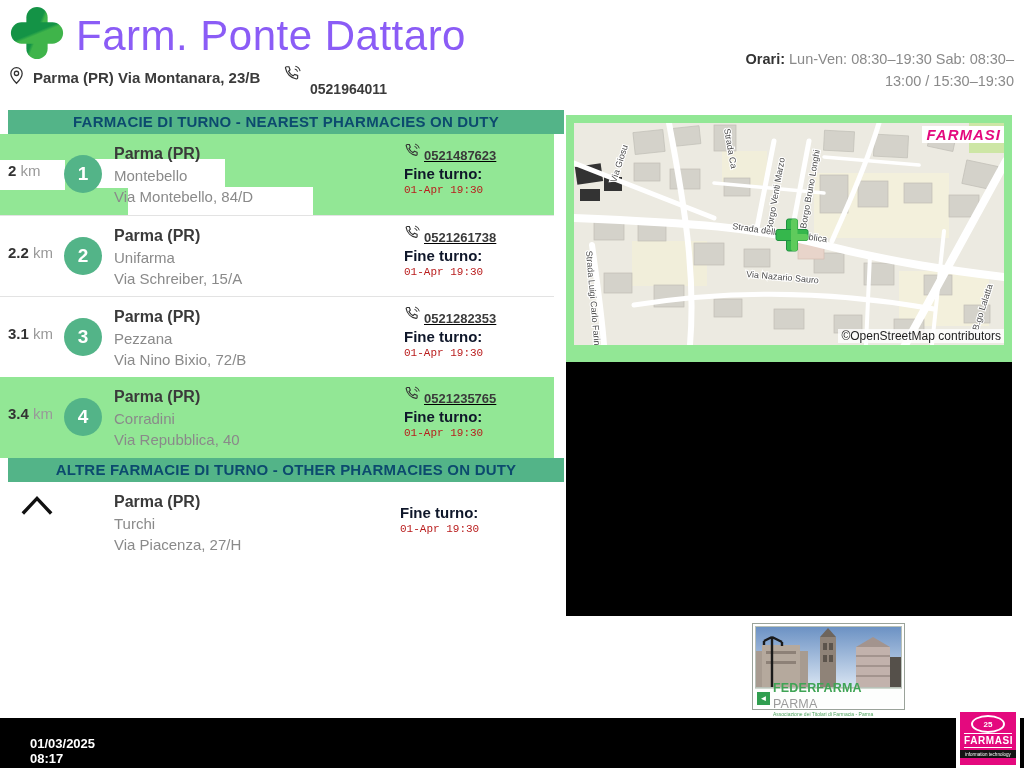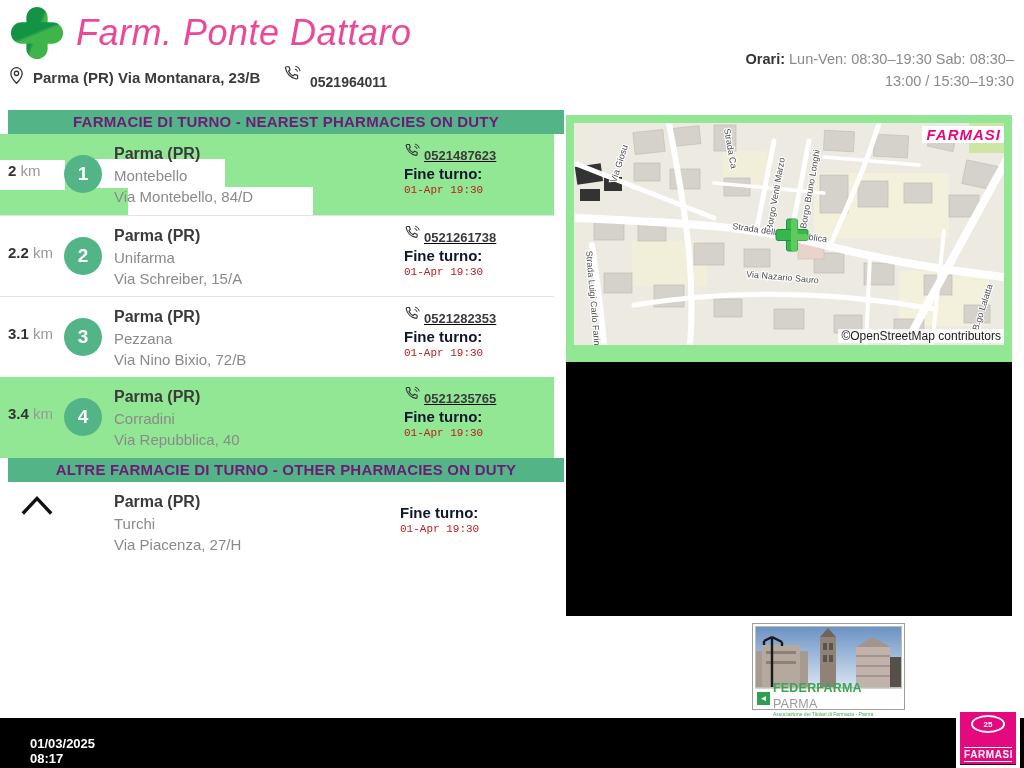--- a/index.html
+++ b/index.html
@@ -2,34 +2,34 @@
 <html><head>
 <meta charset="utf-8">
 <style>
   * { margin:0; padding:0; box-sizing:border-box; }
   html,body { width:1024px; height:768px; background:#fff; overflow:hidden;
               font-family:"Liberation Sans", sans-serif; position:relative; }
 
   
   .header { position:absolute; left:0; top:0; width:1024px; height:110px; background:#fff; }
   .logo-cross { position:absolute; left:8px; top:4px; }
-  .page-title { position:absolute; left:76px; top:12px; font-size:36px; font-weight:300;
-                color:#ec4899; letter-spacing:.5px;font-style:italic; }
+  .page-title { position:absolute; left:76px; top:12px; font-size:42px; font-weight:300;
+                color:#8b5cf6; letter-spacing:.5px; }
   .addr-row { position:absolute; left:8px; top:66px; display:flex; align-items:center; gap:8px; }
   .addr-text { font-size:15px; font-weight:bold; color:#3b3b3b; }
   .phone-row { position:absolute; left:283px; top:64px; display:flex; align-items:flex-start; gap:8px; }
-  .phone-row .num { font-size:14px; font-weight:bold; color:#3b3b3b; margin-top:10px; }
+  .phone-row .num { font-size:14px; font-weight:bold; color:#3b3b3b; margin-top:17px; }
   .hours { position:absolute; right:10px; top:48px; width:320px; text-align:right;
            font-size:14.5px; color:#8a8a8a; line-height:1.55; }
   .hours b { color:#333; }
 
   
   .list { position:absolute; left:0; top:110px; width:566px; }
   .banner { margin-left:8px; width:556px; height:24px; background:#53B488;
-            color:#701a75; font-size:15px; font-weight:bold; text-align:center;
+            color:#0c4a6e; font-size:15px; font-weight:bold; text-align:center;
             line-height:24px; letter-spacing:.2px; }
   .row { position:relative; width:554px; height:81px; background:#fff; }
   .row.hl { background:#92E795; }
   .row.sep { border-top:1px solid #e3e3e3; }
   .row.tall { height:93px; }
   .patch { position:absolute; background:#fff; }
   .patch-km   { left:0;   top:26px; width:65px;  height:30px; }
   .patch-name { left:95px; top:25px; width:130px; height:29px; }
   .patch-addr { left:128px; top:53px; width:185px; height:28px; }
   .km { position:absolute; left:8px; top:28px; font-size:15px; color:#999; }
@@ -74,21 +74,21 @@
   .feder-region { font-size:12.5px; color:#9b9b9b; letter-spacing:.2px;text-align:center; }
   .feder-sub { font-size:5px; color:#4fa45f; margin-top:1px; }
 
   
   .footer { position:absolute; left:0; top:718px; width:1024px; height:50px; background:#000;
             color:#fff; font-size:13px; font-weight:bold; padding:18px 0 0 30px; line-height:1.18; }
   .fwrap { position:absolute; left:956px; top:709px; width:64px; height:59px; background:#fff;
            display:flex; align-items:center; justify-content:center; }
   .fbadge { width:56px; height:53px; background:#E4097E; text-align:center; overflow:hidden; }
   .f25 { width:34px; height:18px; border:2px solid #fff; border-radius:50%; color:#fff;
-         font-size:8px; font-weight:bold; line-height:15px; margin:3px auto 14px; }
+         font-size:8px; font-weight:bold; line-height:15px; margin:3px auto 0; }
   .fname { color:#fff; font-weight:bold; font-size:10px; letter-spacing:.6px;
            border-top:1px solid #fff; border-bottom:1px solid #fff; margin:0 4px; padding:1px 0; }
   .ftag { background:#141414; color:#fff; font-size:4.5px; padding:1.5px 0; margin-top:2px; }
 </style>
 </head>
 <body>
 
 <div class="header">
   <span class="logo-cross">
     <svg width="58" height="58" viewBox="0 0 60 60">

